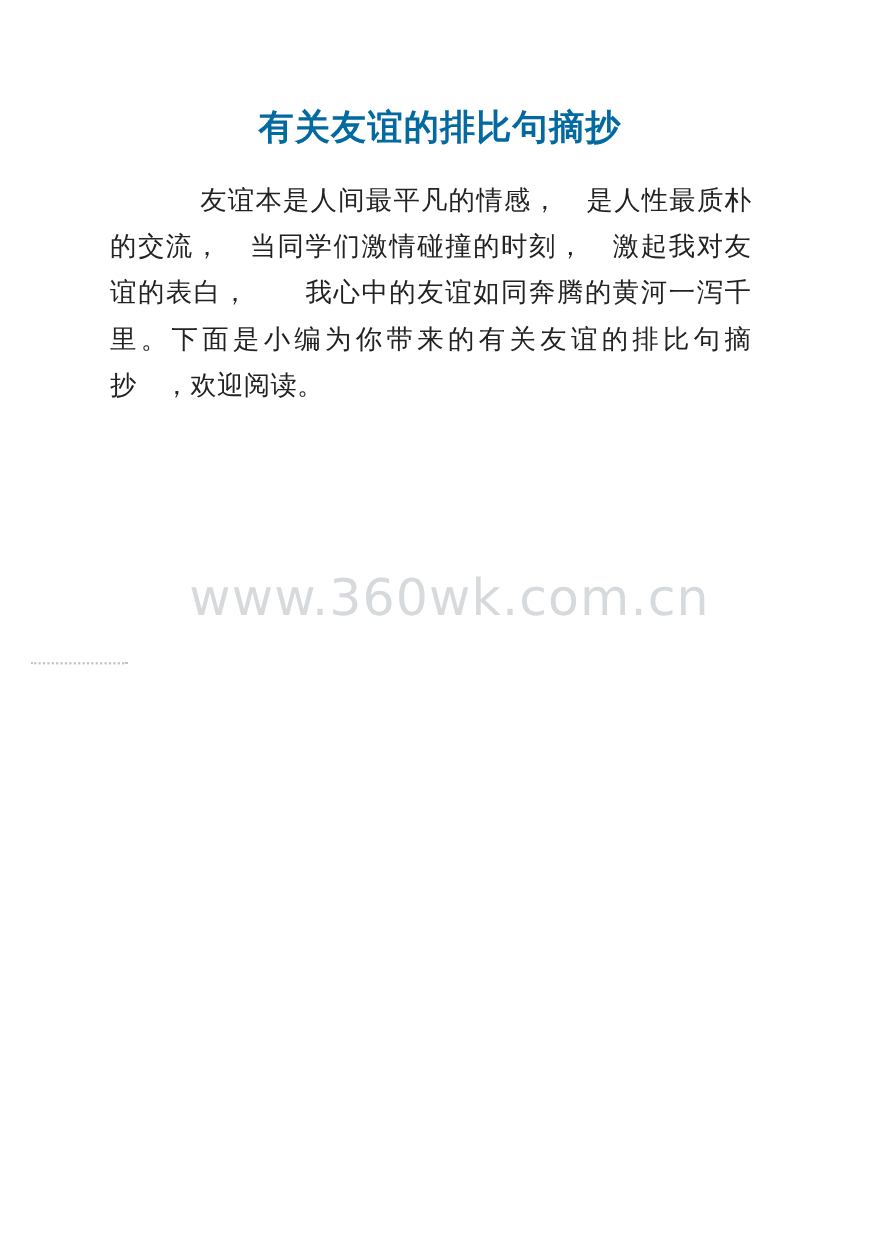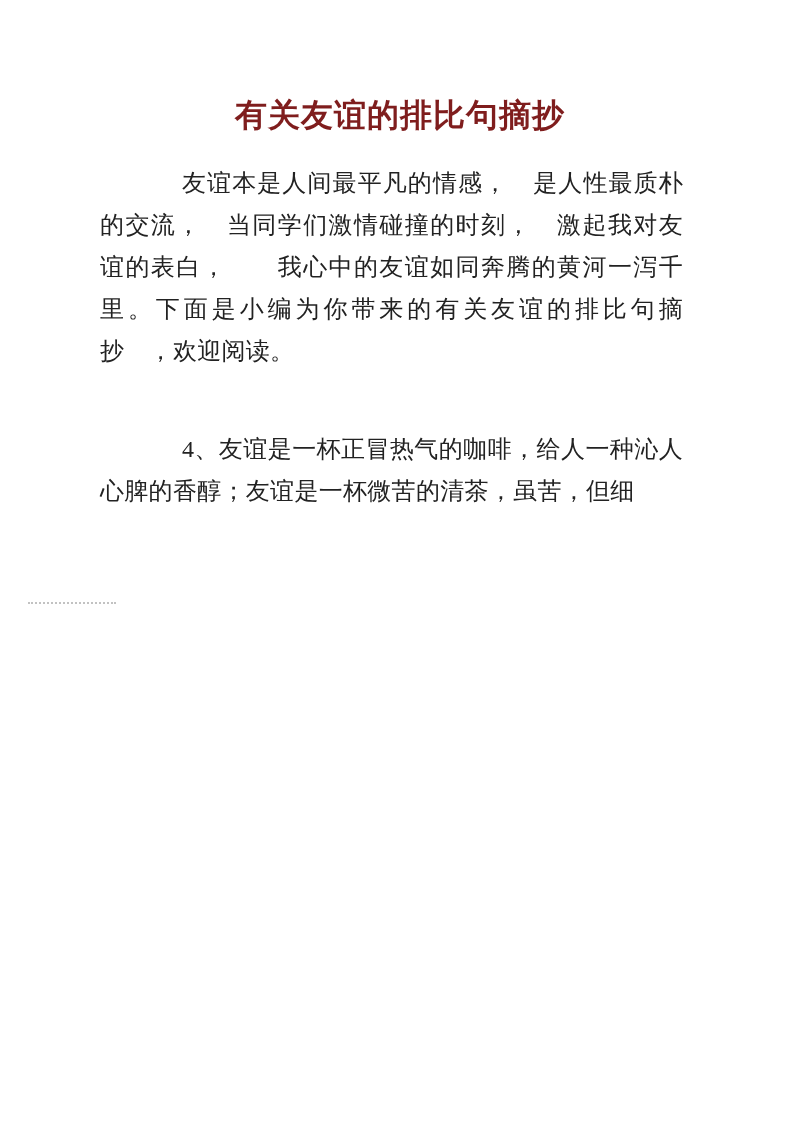--- a/index.html
+++ b/index.html
@@ -17,21 +17,21 @@
     font-family: "Liberation Serif", "DejaVu Serif", serif;
     color: #222222;
   }
   .doc-title {
     margin: 0 0 24px 0;
     padding-top: 92px;
     font-size: 32px;
     line-height: 46px;
     font-weight: bold;
     text-align: center;
-    color: #7f1d1d;
+    color: #0369a1;
     letter-spacing: 1px;
   }
   .doc-body {
     position: relative;
     z-index: 1;
     padding: 0 117px 0 100px;
     font-size: 24px;
     line-height: 42px;
     letter-spacing: 0.3px;
     text-align: justify;
@@ -67,23 +67,23 @@
     height: 0;
     border-top: 2px dotted #c2c2c2;
     pointer-events: none;
   }
 </style>
 </head>
 <body>
 
 <div class="page">
 
+  <div class="watermark">www.360wk.com.cn</div>
 
   <div class="dotted-artifact"></div>
 
   <h1 class="doc-title">有关友谊的排比句摘抄</h1>
 
   <div class="doc-body">
     <p class="intro">友谊本是人间最平凡的情感，　是人性最质朴的交流，　当同学们激情碰撞的时刻，　激起我对友谊的表白，　　我心中的友谊如同奔腾的黄河一泻千里。下面是小编为你带来的有关友谊的排比句摘抄　，欢迎阅读。</p>
-    <p>4、友谊是一杯正冒热气的咖啡，给人一种沁人心脾的香醇；友谊是一杯微苦的清茶，虽苦，但细</p>
   </div>
 
 </div>
 
 </body></html>

